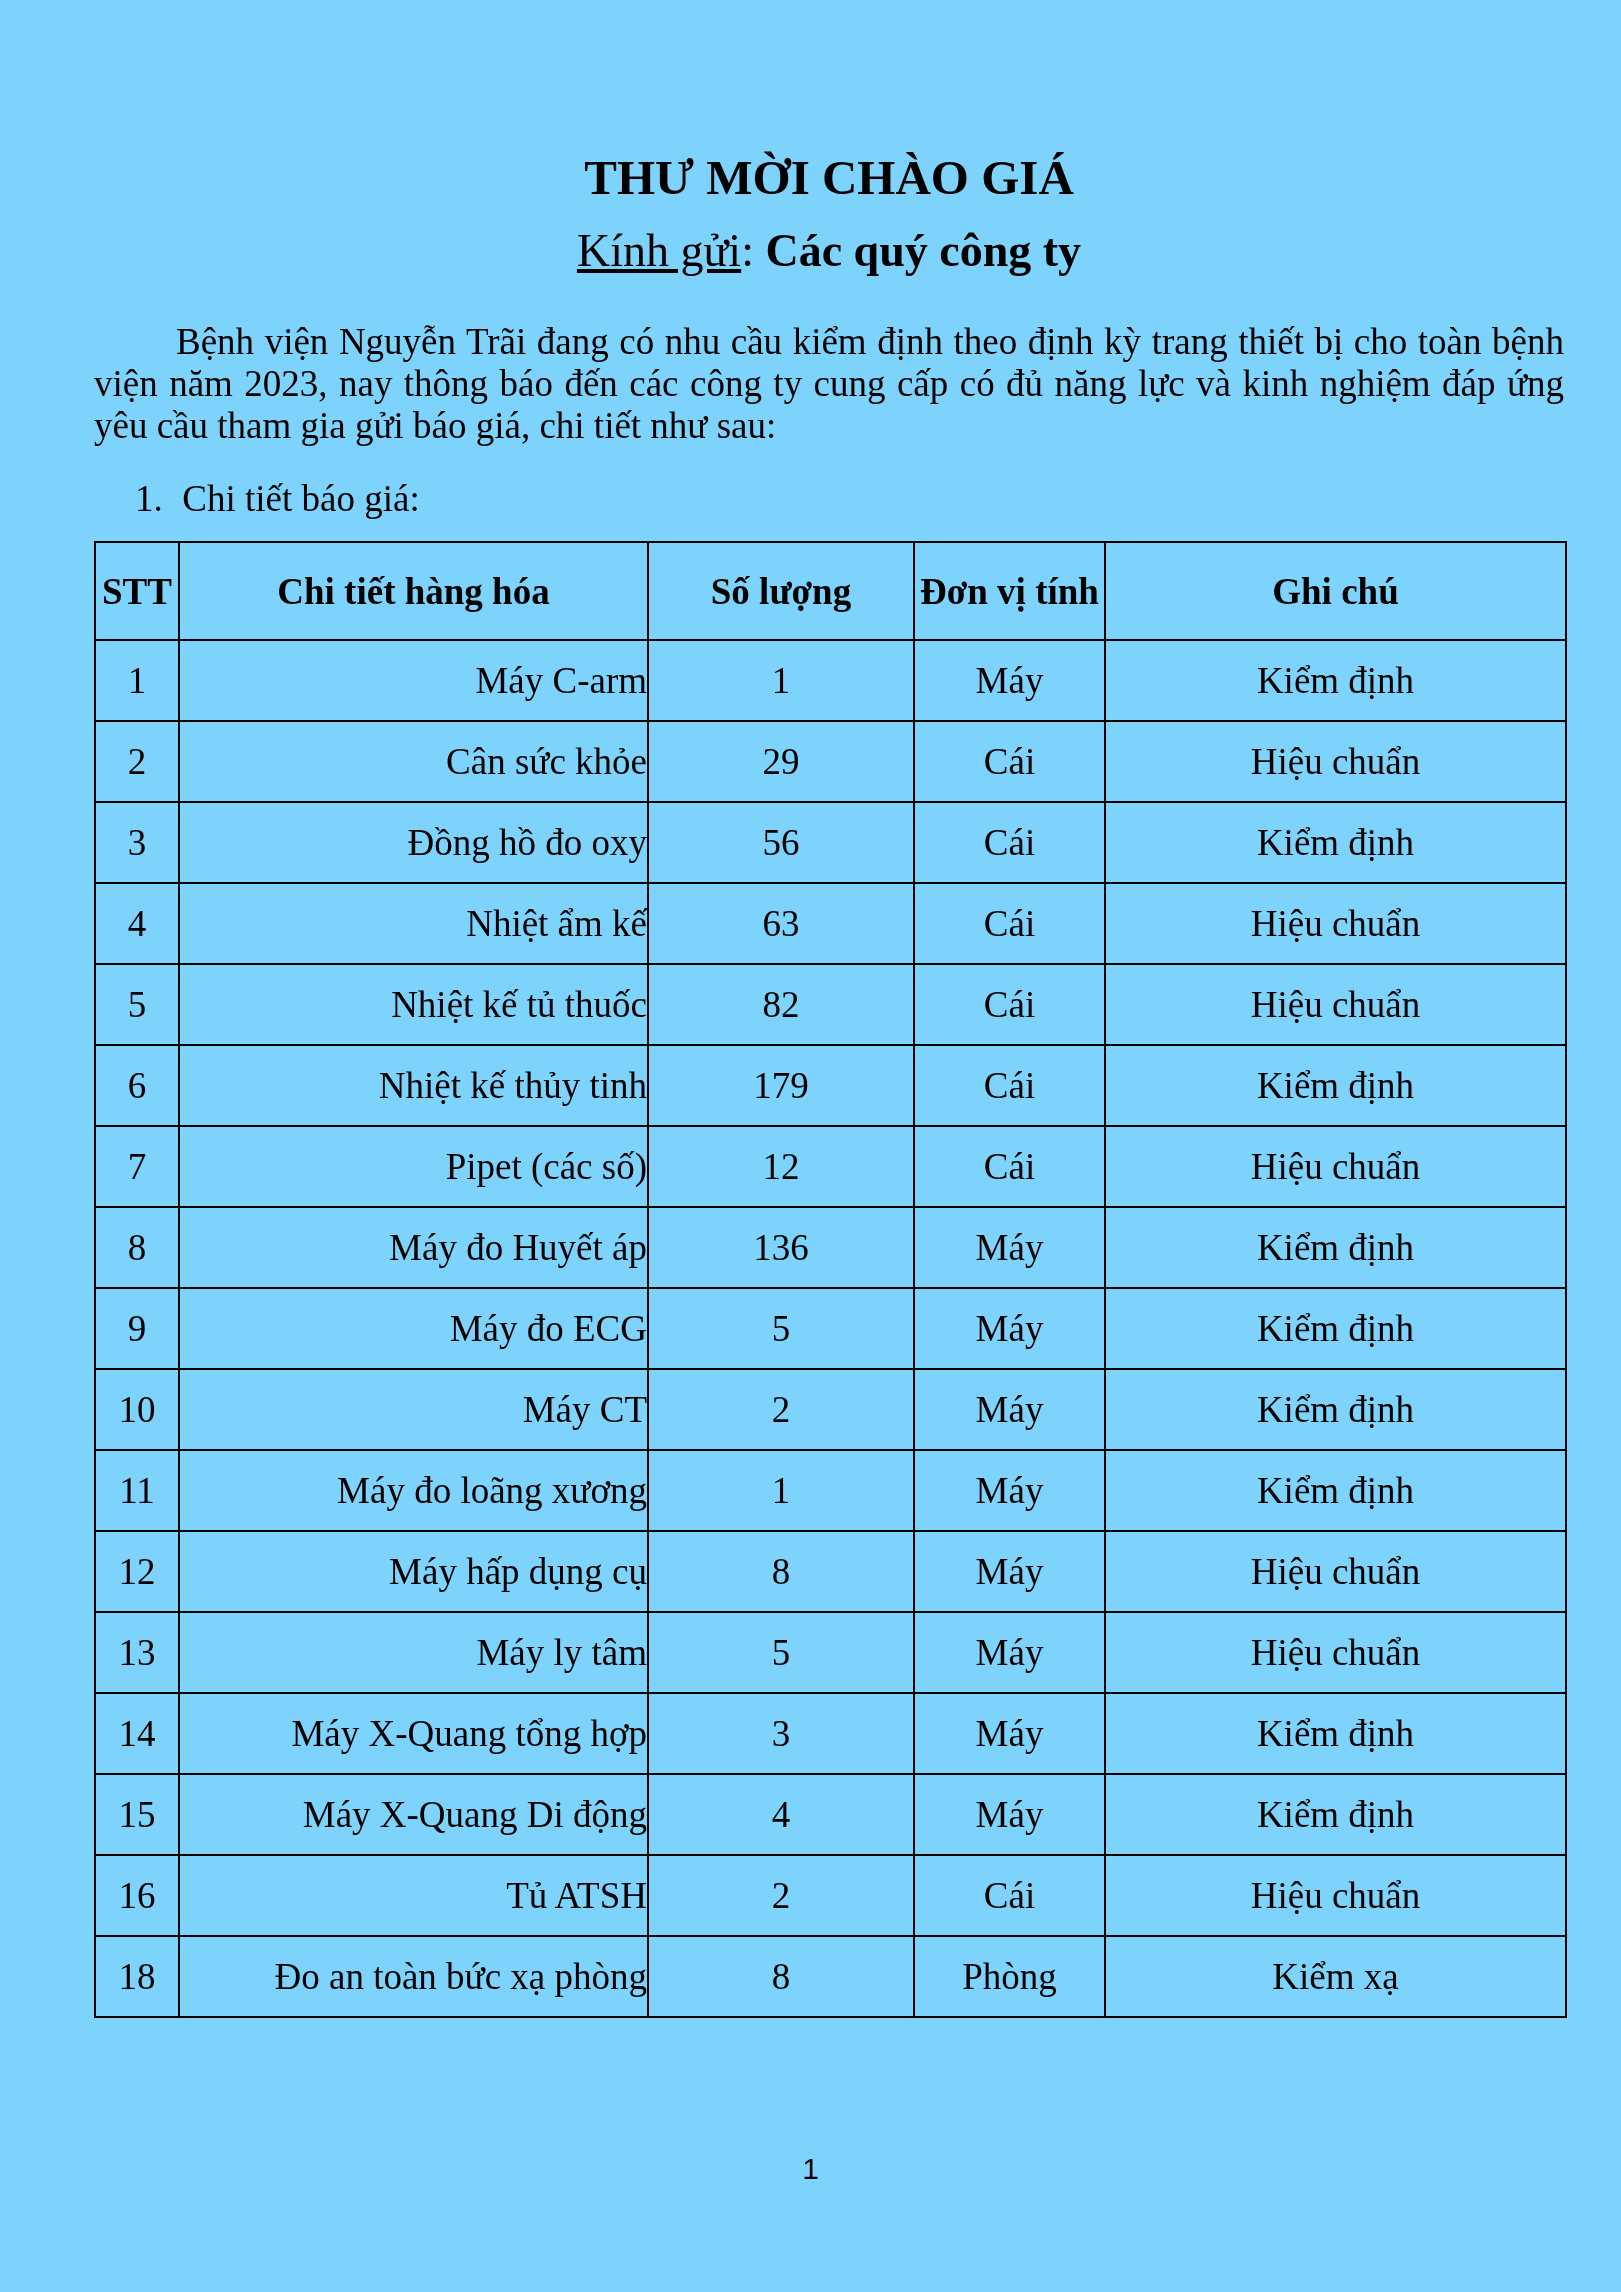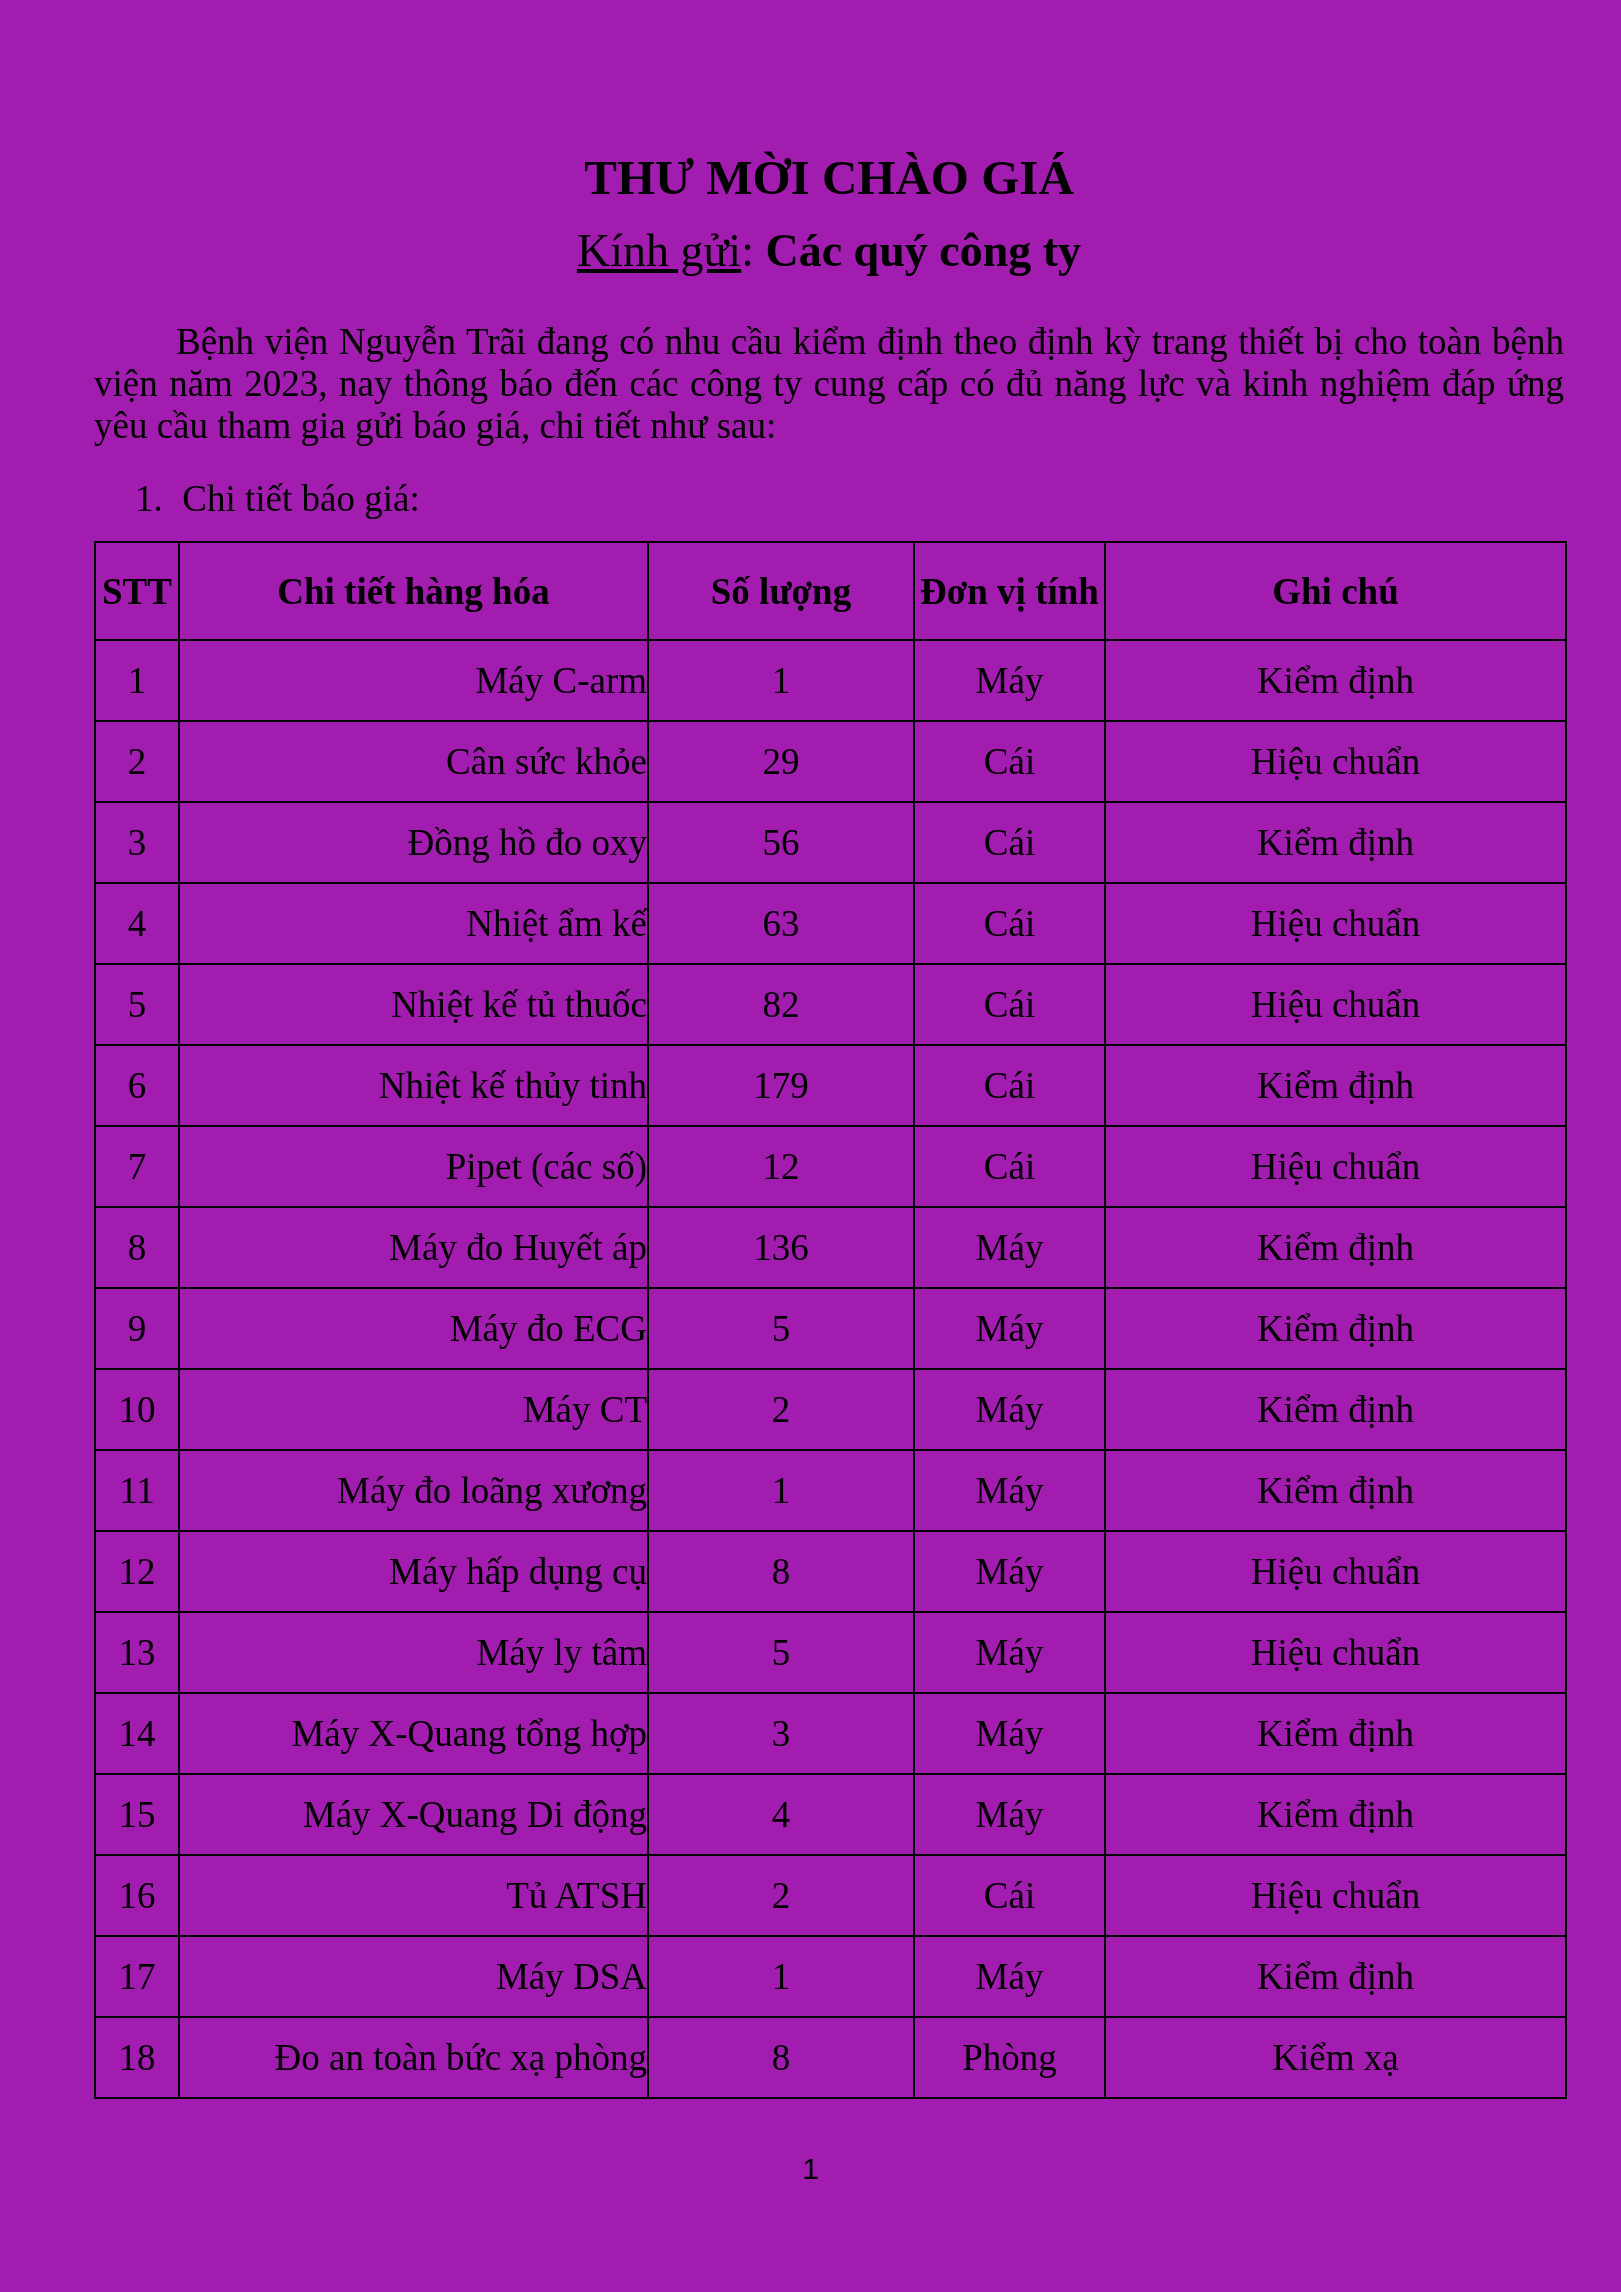--- a/index.html
+++ b/index.html
@@ -6,21 +6,21 @@
   html, body { background: #ffffff; }
   body {
     font-family: "Liberation Serif", "DejaVu Serif", serif;
     color: #000000;
     width: 1621px;
   }
   .page {
     position: relative;
     width: 1621px;
     height: 2293px;
-    background: #a21caf;
+    background: #7dd3fc;
     overflow: hidden;
   }
   .doc-title {
     position: absolute;
     top: 149px;
     left: 94px;
     width: 1470px;
     text-align: center;
     font-size: 49px;
     font-weight: bold;
@@ -239,27 +239,20 @@
           <td class="col-note">Kiểm định</td>
         </tr>
         <tr>
           <td class="col-stt">16</td>
           <td class="col-item">Tủ ATSH</td>
           <td class="col-qty">2</td>
           <td class="col-unit">Cái</td>
           <td class="col-note">Hiệu chuẩn</td>
         </tr>
         <tr>
-          <td class="col-stt">17</td>
-          <td class="col-item">Máy DSA</td>
-          <td class="col-qty">1</td>
-          <td class="col-unit">Máy</td>
-          <td class="col-note">Kiểm định</td>
-        </tr>
-        <tr>
           <td class="col-stt">18</td>
           <td class="col-item">Đo an toàn bức xạ phòng</td>
           <td class="col-qty">8</td>
           <td class="col-unit">Phòng</td>
           <td class="col-note">Kiểm xạ</td>
         </tr>
       </tbody>
   </table>
 
   <div class="page-footer">1</div>

